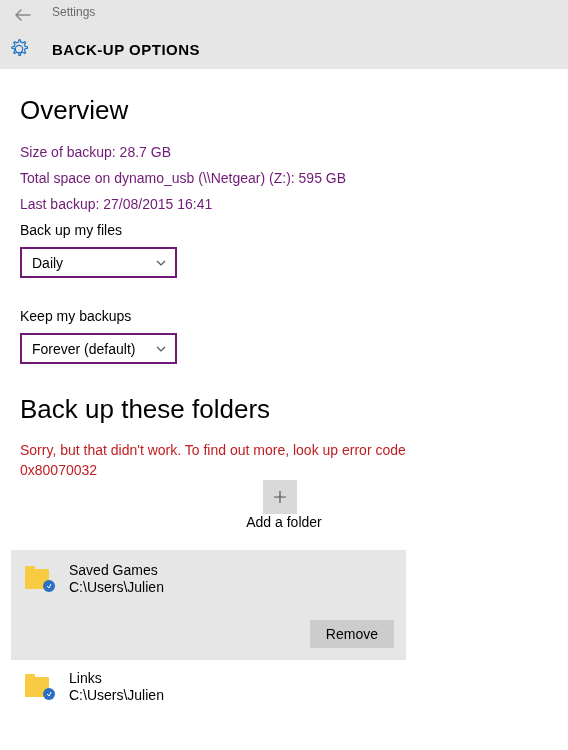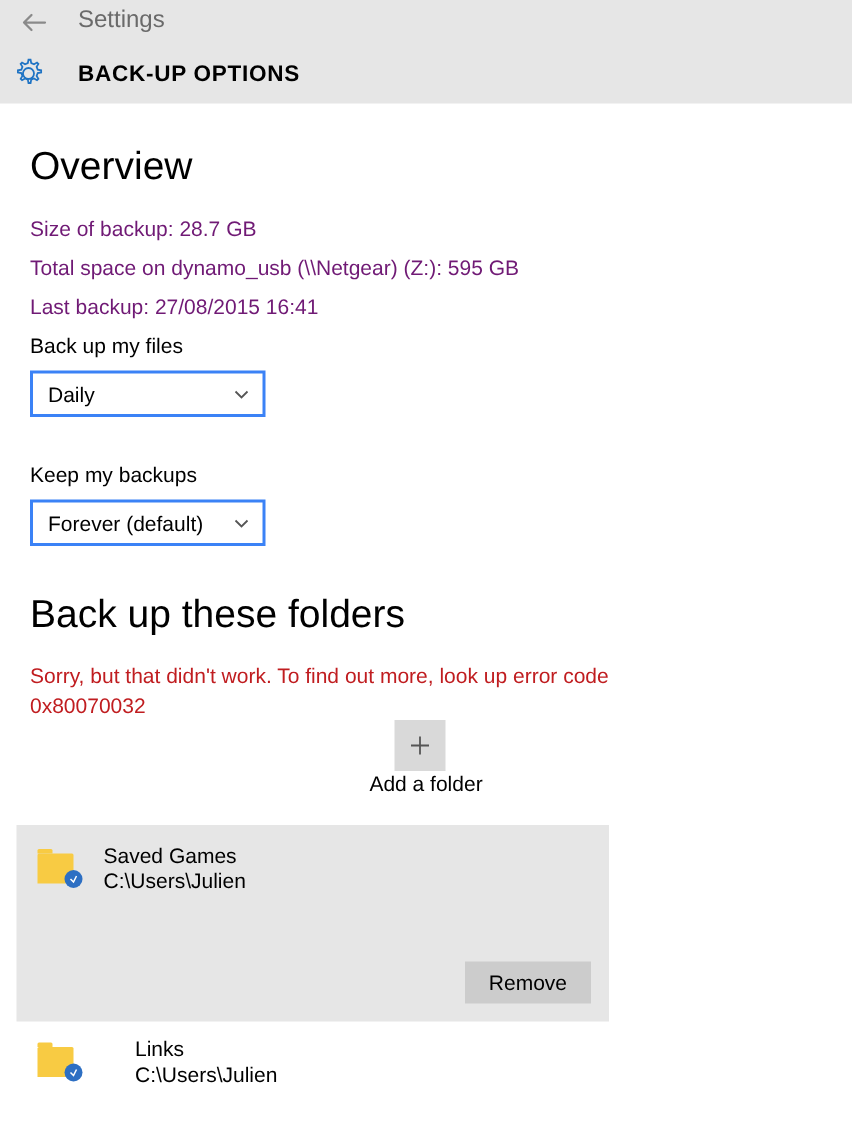--- a/index.html
+++ b/index.html
@@ -22,21 +22,21 @@
       left: 15px;
       top: 8px;
       width: 16px;
       height: 12px;
       cursor: pointer;
     }
     .settings-label {
       position: absolute;
       left: 52px;
       top: 5px;
-      font-size: 16px;
+      font-size: 12px;
       color: #6a6a6a;
     }
     .gear-icon {
       position: absolute;
       left: 8px;
       top: 38px;
       width: 22px;
       height: 22px;
     }
     .page-title {
@@ -72,21 +72,21 @@
       cursor: pointer;
       border: none;
     }
     .field-label {
       font-size: 14px;
       margin-bottom: 9px;
     }
     .dropdown {
       width: 157px;
       height: 31px;
-      border: 2px solid #3b82f6;
+      border: 2px solid #701a75;
       display: flex;
       align-items: center;
       justify-content: space-between;
       padding: 0 8px 0 10px;
       margin-bottom: 30px;
       cursor: pointer;
     }
     .dropdown-label {
       font-size: 14px;
     }
@@ -118,21 +118,20 @@
       justify-content: center;
       margin-right: 9px;
     }
     .add-folder-label {
       font-size: 14px;
     }
     .folder-item {
       display: flex;
       align-items: center;
       padding: 10px 0 10px 0;
-      gap: 21px;
     }
     .folder-item.selected {
       background: #e6e6e6;
       width: 395px;
       margin-left: -9px;
       padding: 12px 0 12px 9px;
       flex-direction: column;
       align-items: flex-start;
     }
     .folder-row {

